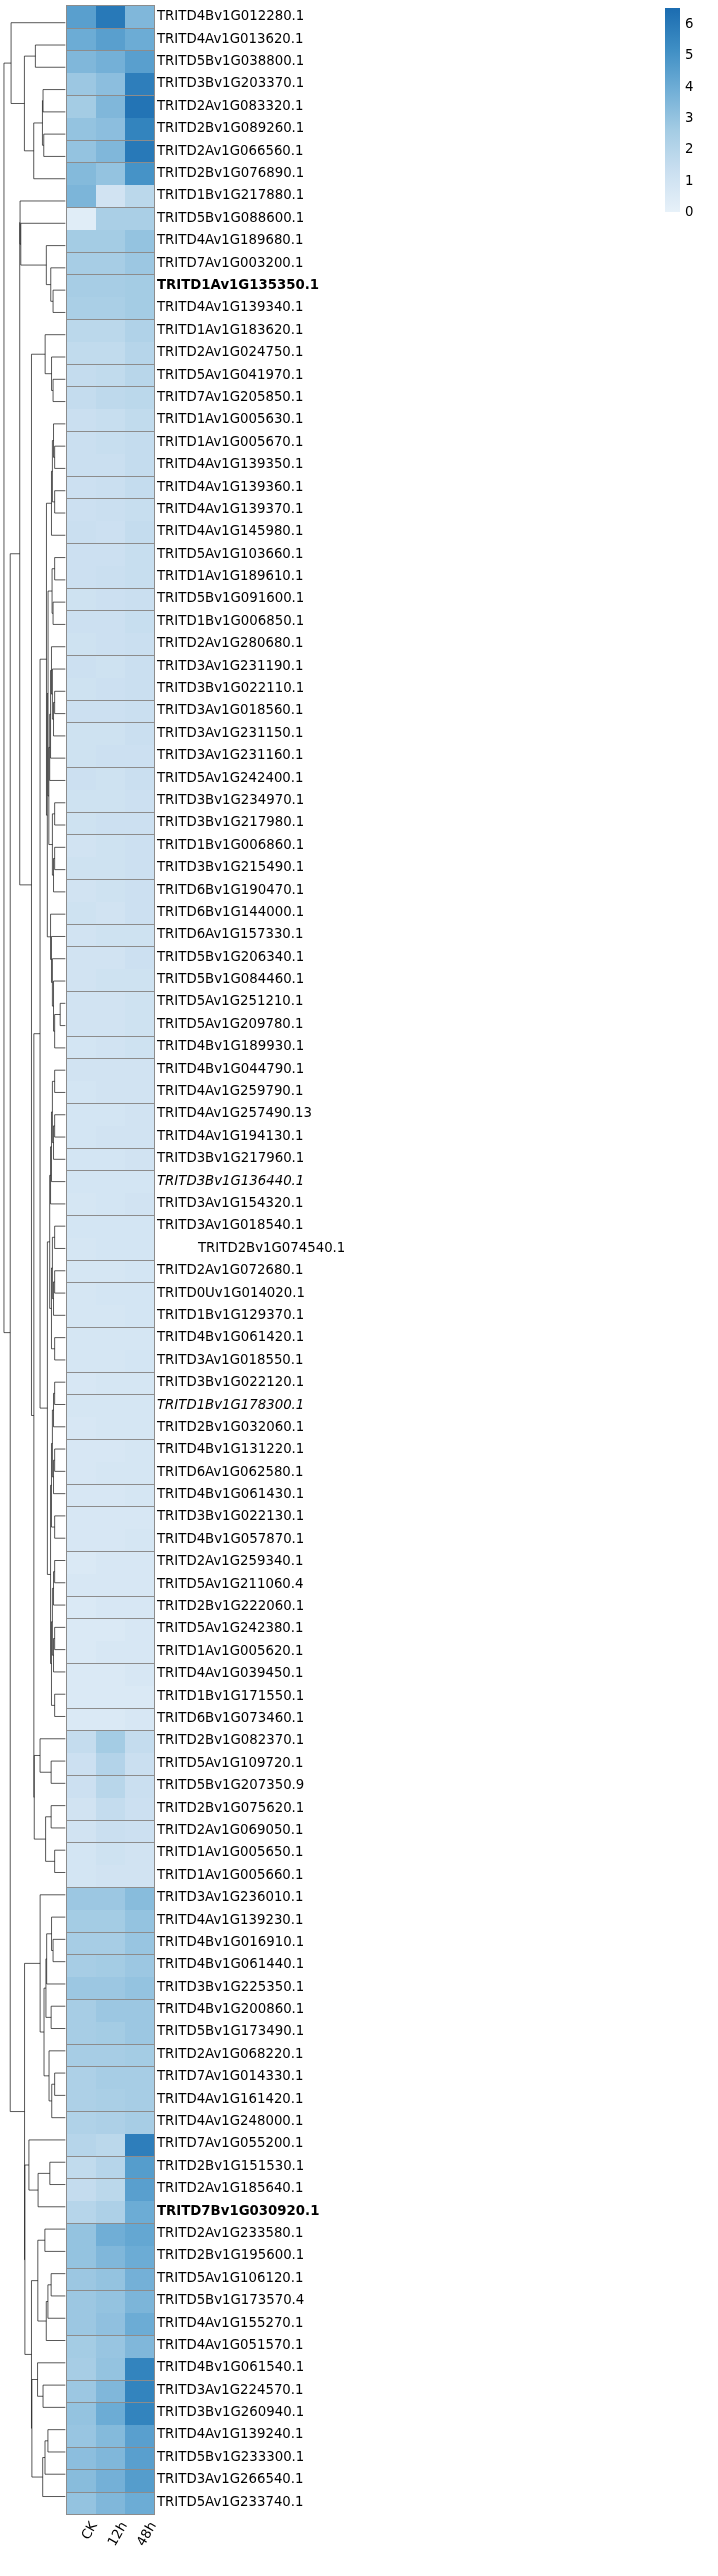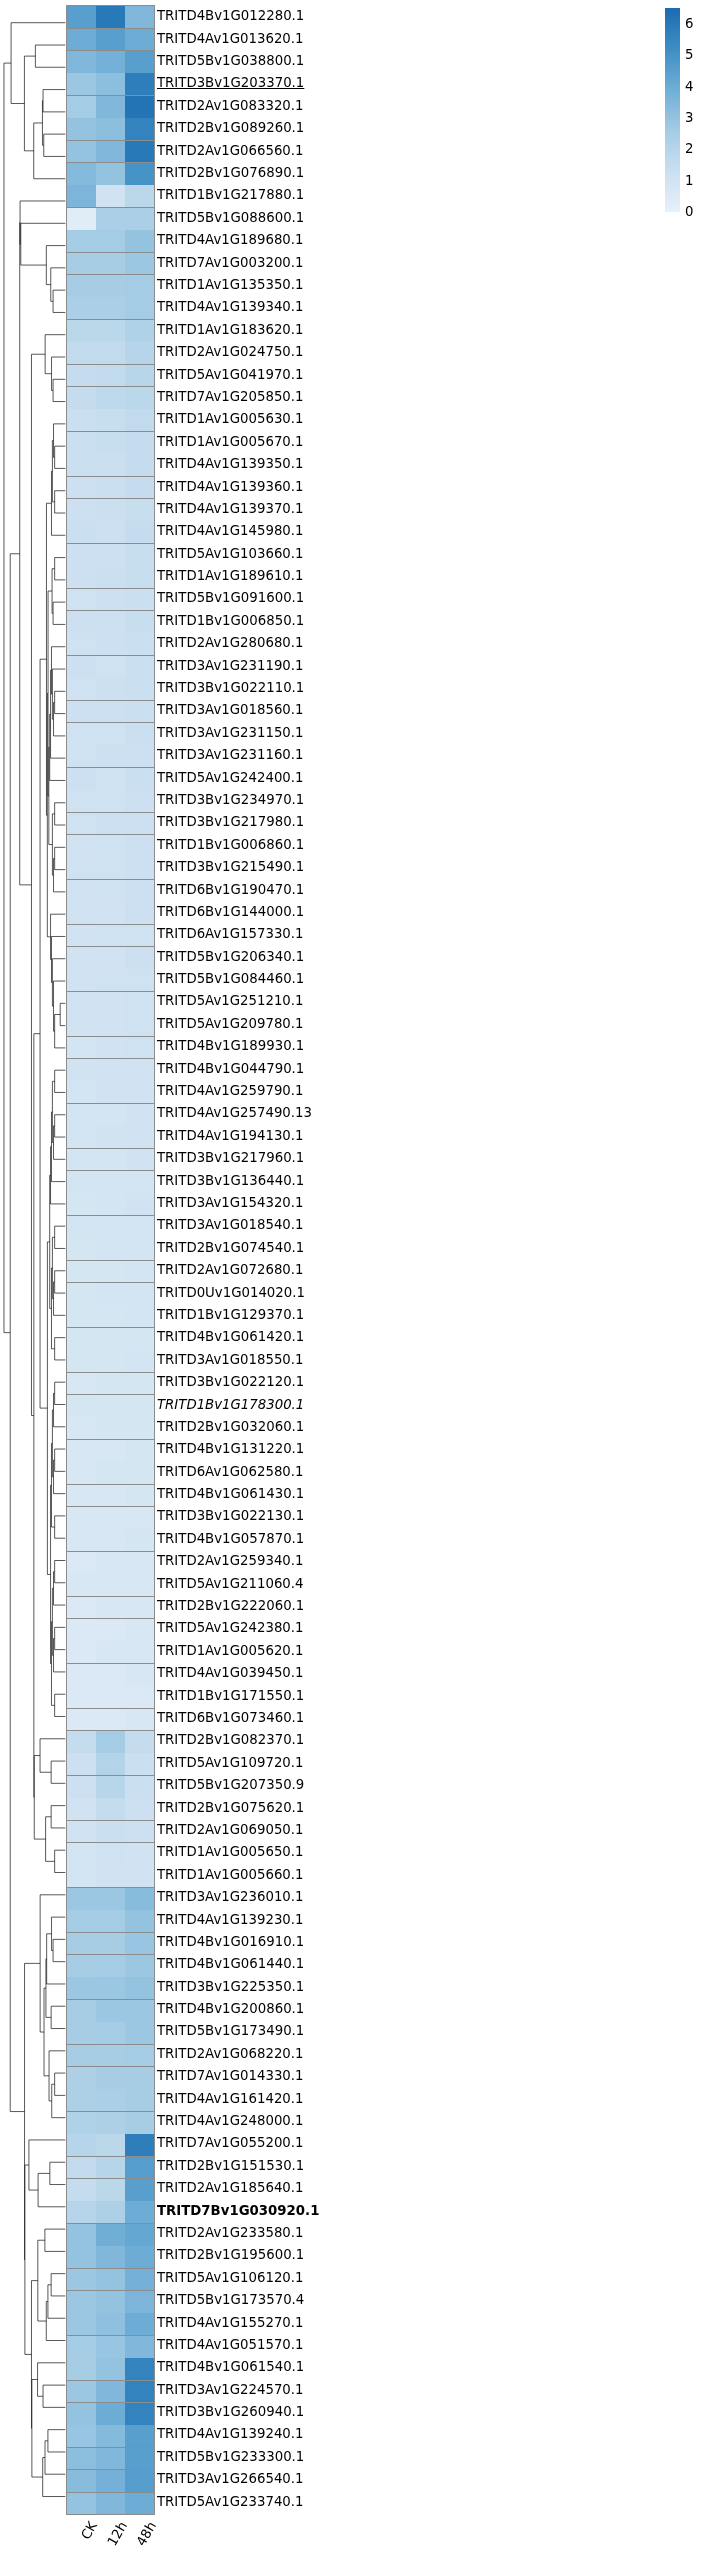--- a/index.html
+++ b/index.html
@@ -365,30 +365,30 @@
       <div class="hm-cell" style="background: rgb(116, 176, 215);"></div>
       <div class="hm-cell" style="background: rgb(85, 157, 204);"></div>
       <div class="hm-cell" style="background: rgb(148, 195, 224);"></div>
       <div class="hm-cell" style="background: rgb(128, 183, 218);"></div>
       <div class="hm-cell" style="background: rgb(108, 172, 213);"></div>
     </div>
   <div id="row-labels" style="left: 157px; top: 5.3px;">
       <div class="row-label" style="height: 22.4px; line-height: 22.4px;">TRITD4Bv1G012280.1</div>
       <div class="row-label" style="height: 22.4px; line-height: 22.4px;">TRITD4Av1G013620.1</div>
       <div class="row-label" style="height: 22.4px; line-height: 22.4px;">TRITD5Bv1G038800.1</div>
-      <div class="row-label" style="height: 22.4px; line-height: 22.4px; text-decoration: underline;">TRITD3Bv1G203370.1</div>
+      <div class="row-label" style="height: 22.4px; line-height: 22.4px;">TRITD3Bv1G203370.1</div>
       <div class="row-label" style="height: 22.4px; line-height: 22.4px;">TRITD2Av1G083320.1</div>
       <div class="row-label" style="height: 22.4px; line-height: 22.4px;">TRITD2Bv1G089260.1</div>
       <div class="row-label" style="height: 22.4px; line-height: 22.4px;">TRITD2Av1G066560.1</div>
       <div class="row-label" style="height: 22.4px; line-height: 22.4px;">TRITD2Bv1G076890.1</div>
       <div class="row-label" style="height: 22.4px; line-height: 22.4px;">TRITD1Bv1G217880.1</div>
       <div class="row-label" style="height: 22.4px; line-height: 22.4px;">TRITD5Bv1G088600.1</div>
       <div class="row-label" style="height: 22.4px; line-height: 22.4px;">TRITD4Av1G189680.1</div>
       <div class="row-label" style="height: 22.4px; line-height: 22.4px;">TRITD7Av1G003200.1</div>
-      <div class="row-label" style="height: 22.4px; line-height: 22.4px;">TRITD1Av1G135350.1</div>
+      <div class="row-label" style="height: 22.4px; line-height: 22.4px; font-weight: bold;">TRITD1Av1G135350.1</div>
       <div class="row-label" style="height: 22.4px; line-height: 22.4px;">TRITD4Av1G139340.1</div>
       <div class="row-label" style="height: 22.4px; line-height: 22.4px;">TRITD1Av1G183620.1</div>
       <div class="row-label" style="height: 22.4px; line-height: 22.4px;">TRITD2Av1G024750.1</div>
       <div class="row-label" style="height: 22.4px; line-height: 22.4px;">TRITD5Av1G041970.1</div>
       <div class="row-label" style="height: 22.4px; line-height: 22.4px;">TRITD7Av1G205850.1</div>
       <div class="row-label" style="height: 22.4px; line-height: 22.4px;">TRITD1Av1G005630.1</div>
       <div class="row-label" style="height: 22.4px; line-height: 22.4px;">TRITD1Av1G005670.1</div>
       <div class="row-label" style="height: 22.4px; line-height: 22.4px;">TRITD4Av1G139350.1</div>
       <div class="row-label" style="height: 22.4px; line-height: 22.4px;">TRITD4Av1G139360.1</div>
       <div class="row-label" style="height: 22.4px; line-height: 22.4px;">TRITD4Av1G139370.1</div>
@@ -414,24 +414,24 @@
       <div class="row-label" style="height: 22.4px; line-height: 22.4px;">TRITD5Bv1G206340.1</div>
       <div class="row-label" style="height: 22.4px; line-height: 22.4px;">TRITD5Bv1G084460.1</div>
       <div class="row-label" style="height: 22.4px; line-height: 22.4px;">TRITD5Av1G251210.1</div>
       <div class="row-label" style="height: 22.4px; line-height: 22.4px;">TRITD5Av1G209780.1</div>
       <div class="row-label" style="height: 22.4px; line-height: 22.4px;">TRITD4Bv1G189930.1</div>
       <div class="row-label" style="height: 22.4px; line-height: 22.4px;">TRITD4Bv1G044790.1</div>
       <div class="row-label" style="height: 22.4px; line-height: 22.4px;">TRITD4Av1G259790.1</div>
       <div class="row-label" style="height: 22.4px; line-height: 22.4px;">TRITD4Av1G257490.13</div>
       <div class="row-label" style="height: 22.4px; line-height: 22.4px;">TRITD4Av1G194130.1</div>
       <div class="row-label" style="height: 22.4px; line-height: 22.4px;">TRITD3Bv1G217960.1</div>
-      <div class="row-label" style="height: 22.4px; line-height: 22.4px;">TRITD3Bv1G136440.1</div>
+      <div class="row-label" style="height: 22.4px; line-height: 22.4px; font-style: italic;">TRITD3Bv1G136440.1</div>
       <div class="row-label" style="height: 22.4px; line-height: 22.4px;">TRITD3Av1G154320.1</div>
       <div class="row-label" style="height: 22.4px; line-height: 22.4px;">TRITD3Av1G018540.1</div>
-      <div class="row-label" style="height: 22.4px; line-height: 22.4px;">TRITD2Bv1G074540.1</div>
+      <div class="row-label" style="height: 22.4px; line-height: 22.4px; margin-left: 41px;">TRITD2Bv1G074540.1</div>
       <div class="row-label" style="height: 22.4px; line-height: 22.4px;">TRITD2Av1G072680.1</div>
       <div class="row-label" style="height: 22.4px; line-height: 22.4px;">TRITD0Uv1G014020.1</div>
       <div class="row-label" style="height: 22.4px; line-height: 22.4px;">TRITD1Bv1G129370.1</div>
       <div class="row-label" style="height: 22.4px; line-height: 22.4px;">TRITD4Bv1G061420.1</div>
       <div class="row-label" style="height: 22.4px; line-height: 22.4px;">TRITD3Av1G018550.1</div>
       <div class="row-label" style="height: 22.4px; line-height: 22.4px;">TRITD3Bv1G022120.1</div>
       <div class="row-label" style="height: 22.4px; line-height: 22.4px; font-style: italic;">TRITD1Bv1G178300.1</div>
       <div class="row-label" style="height: 22.4px; line-height: 22.4px;">TRITD2Bv1G032060.1</div>
       <div class="row-label" style="height: 22.4px; line-height: 22.4px;">TRITD4Bv1G131220.1</div>
       <div class="row-label" style="height: 22.4px; line-height: 22.4px;">TRITD6Av1G062580.1</div>

